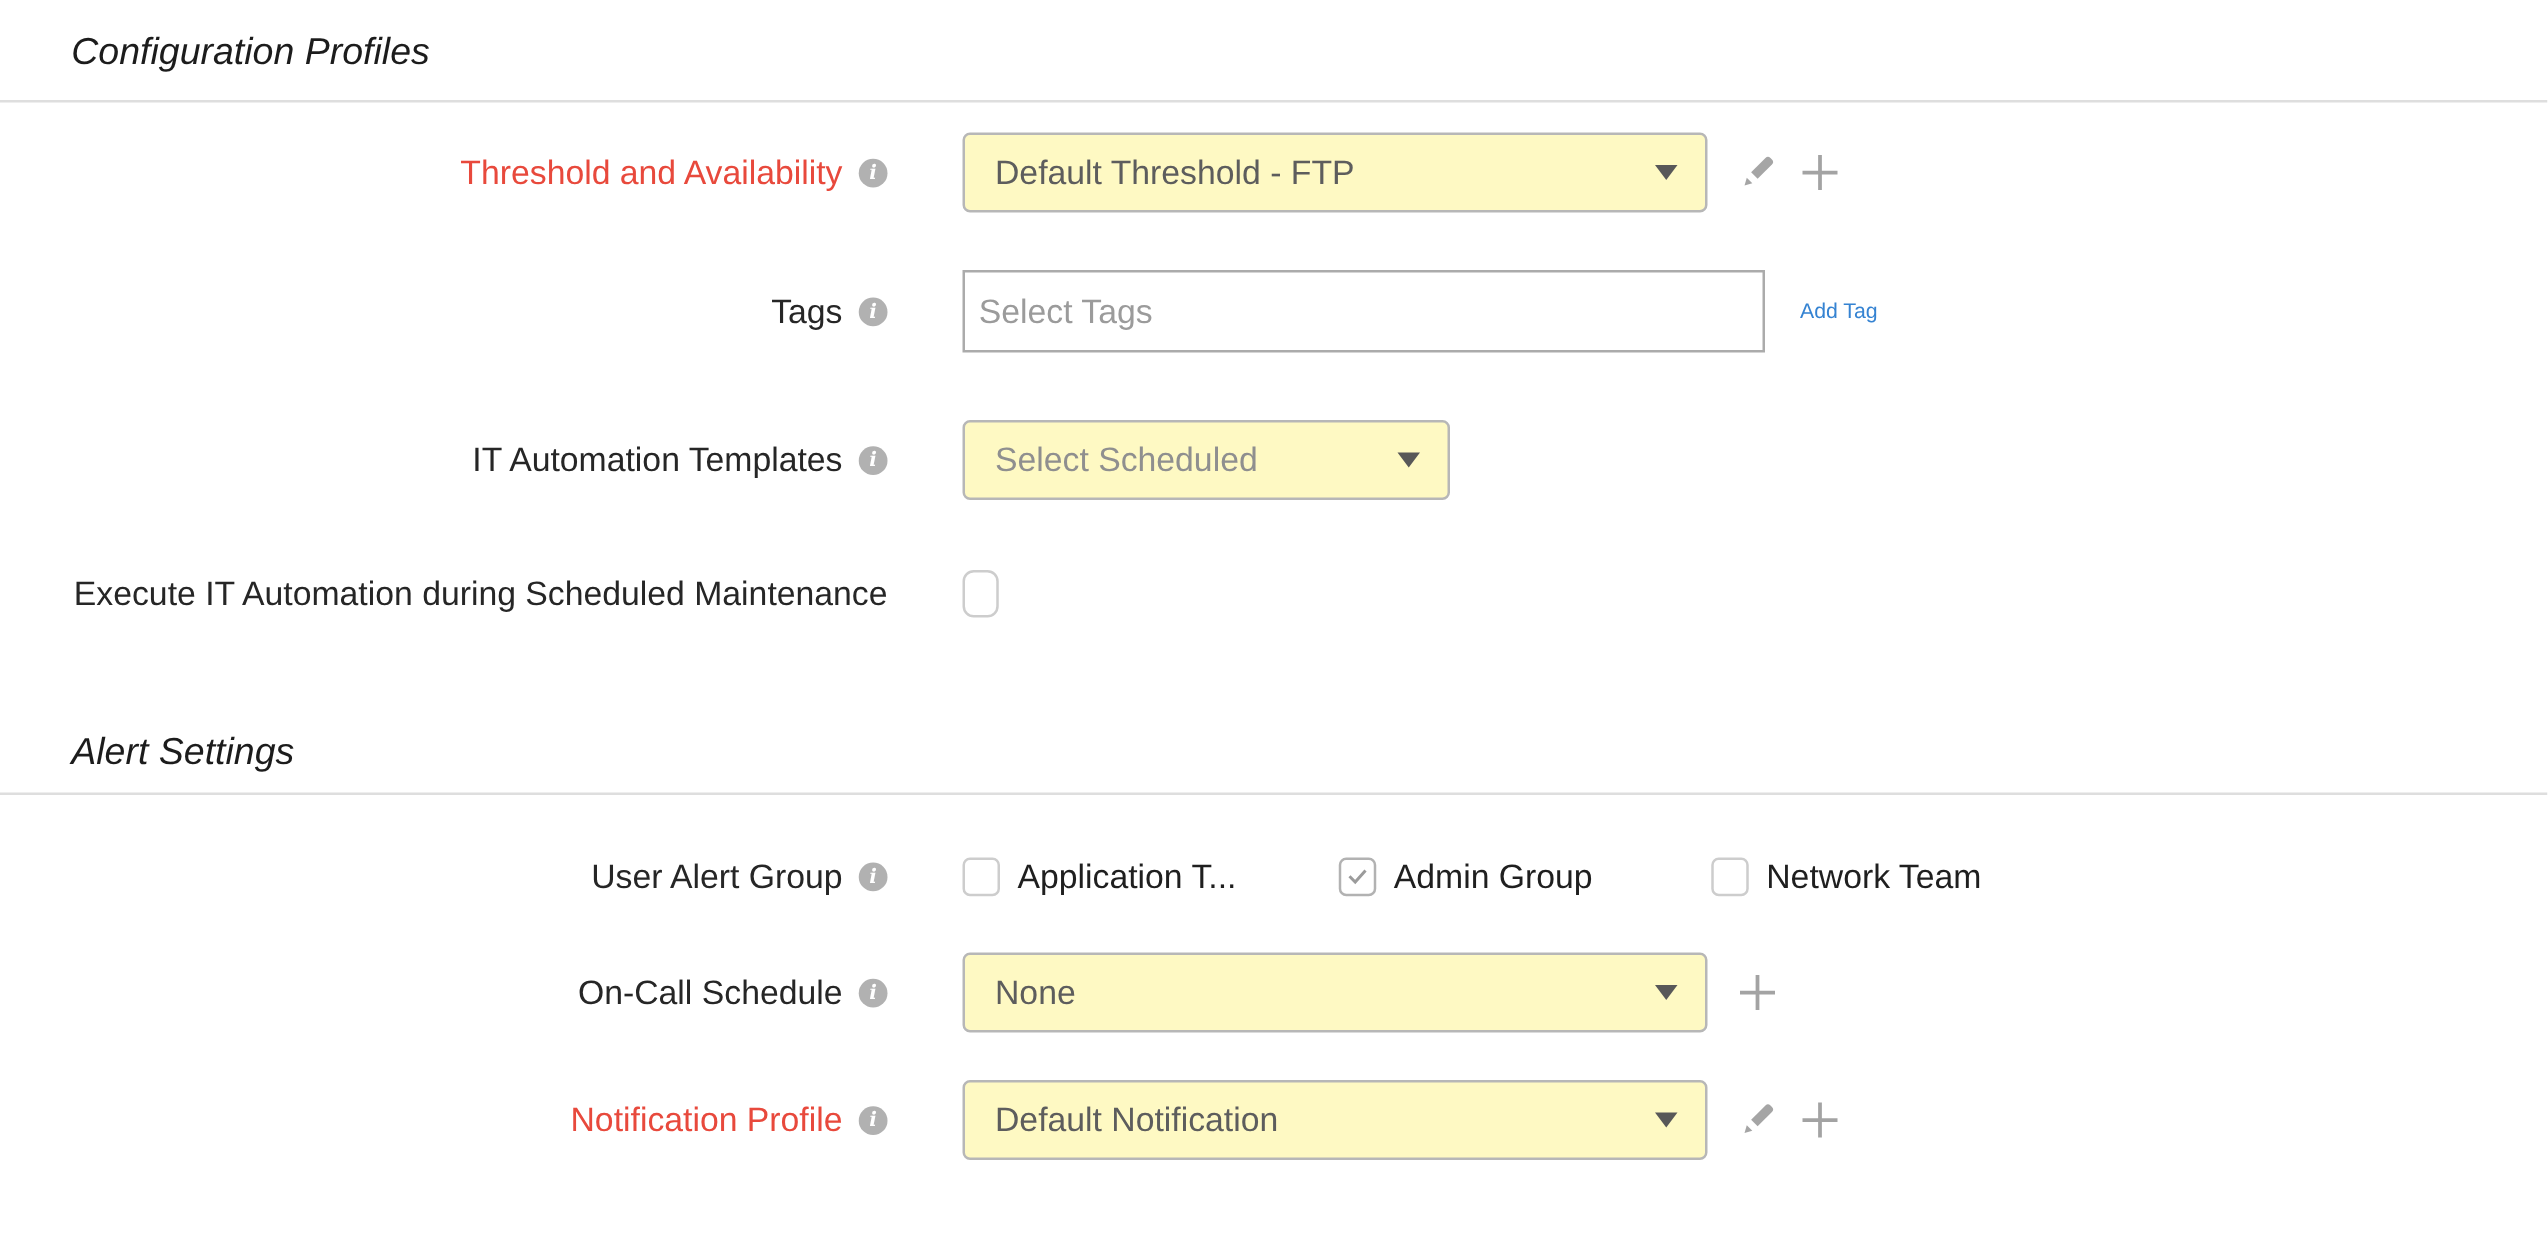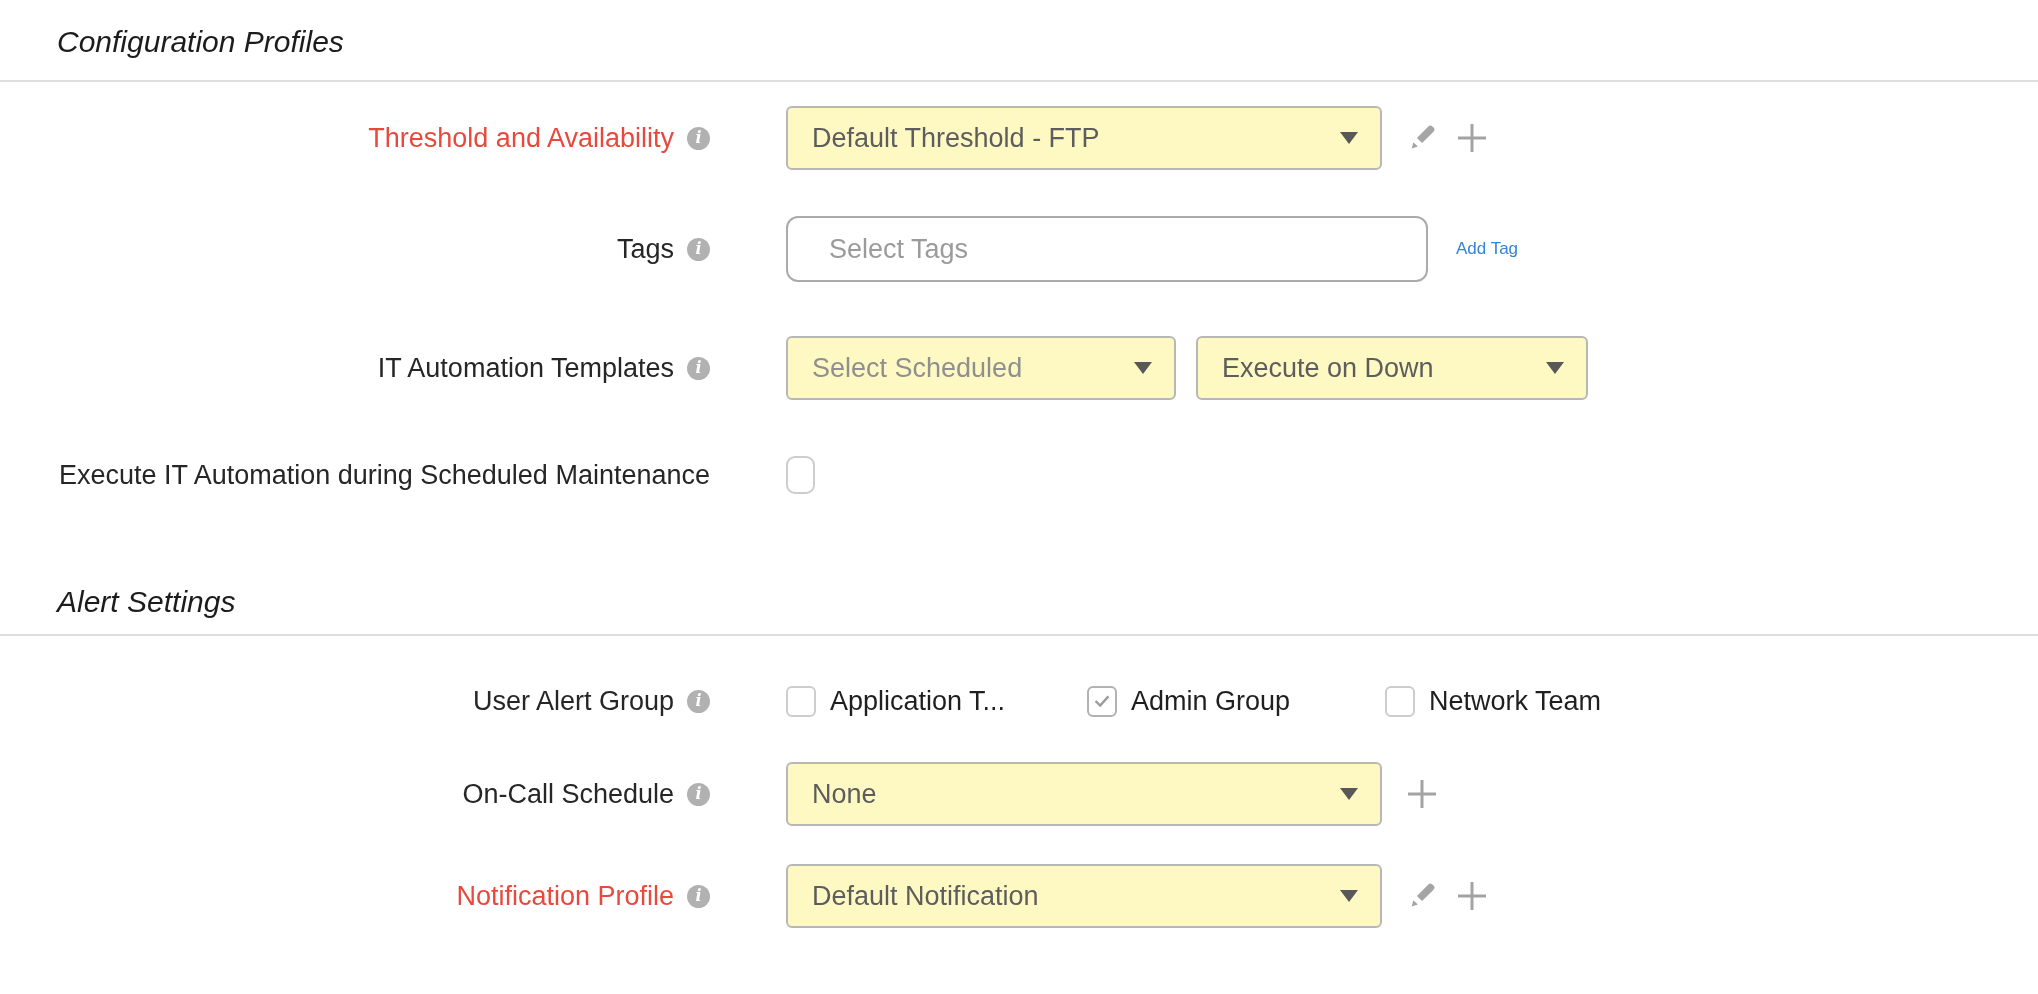--- a/index.html
+++ b/index.html
@@ -16,21 +16,21 @@
   .section-title {
     font-size:30px; font-weight:normal; color:#1c1c1c;
     margin:0; padding-left:57px; line-height:36px;font-style:italic;
   }
   .section-divider { height:0; border-bottom:2px solid #dedede; margin-top:20px; }
   .section-divider.second { margin-top:14px; }
 
   .row {
     display:grid;
     grid-template-columns:710px 1fr;
-    column-gap:76px;
+    column-gap:60px;
     align-items:center;
   }
   .row-threshold   { margin-top:24px; }
   .row-tags        { margin-top:46px; }
   .row-automation  { margin-top:54px; }
   .row-maintenance { margin-top:56px; }
   .row-alertgroup  { margin-top:48px; }
   .row-oncall      { margin-top:44px; }
   .row-notification{ margin-top:38px; }
 
@@ -66,23 +66,23 @@
   .select .placeholder { color:#8f8f8f; }
 
   .caret {
     width:0; height:0; flex:0 0 auto; margin-left:16px;
     border-left:9px solid transparent;
     border-right:9px solid transparent;
     border-top:12px solid #585858;
   }
 
   .text-input {
-    width:642px; height:66px; border:2px solid #ababab; border-radius:12px;
+    width:642px; height:66px; border:2px solid #ababab; border-radius:0;
     font-family:"Liberation Sans", sans-serif;
-    font-size:27px; color:#444; padding:0 41px; background:#fff; outline:none;
+    font-size:27px; color:#444; padding:0 11px; background:#fff; outline:none;
   }
   .text-input::placeholder { color:#9b9b9b; opacity:1; }
 
   .add-link {
     margin-left:28px; font-size:17px; color:#3583d2;
     text-decoration:none; cursor:pointer; white-space:nowrap;
   }
 
   .icon-btn { display:inline-flex; align-items:center; justify-content:center; cursor:pointer; }
   .icon-btn.pencil { margin-left:22px; }
@@ -153,24 +153,20 @@
   </div>
 
   <div class="row row-automation">
     <div class="label-cell">
       <span>IT Automation Templates</span>
       <span class="info-icon">i</span>
     </div>
     <div class="field-cell">
       <div class="select sm">
         <span class="placeholder">Select Scheduled</span>
-        <span class="caret"></span>
-      </div>
-      <div class="select sm2">
-        <span>Execute on Down</span>
         <span class="caret"></span>
       </div>
     </div>
   </div>
 
   <div class="row row-maintenance">
     <div class="label-cell">
       <span>Execute IT Automation during Scheduled Maintenance</span>
     </div>
     <div class="field-cell">

